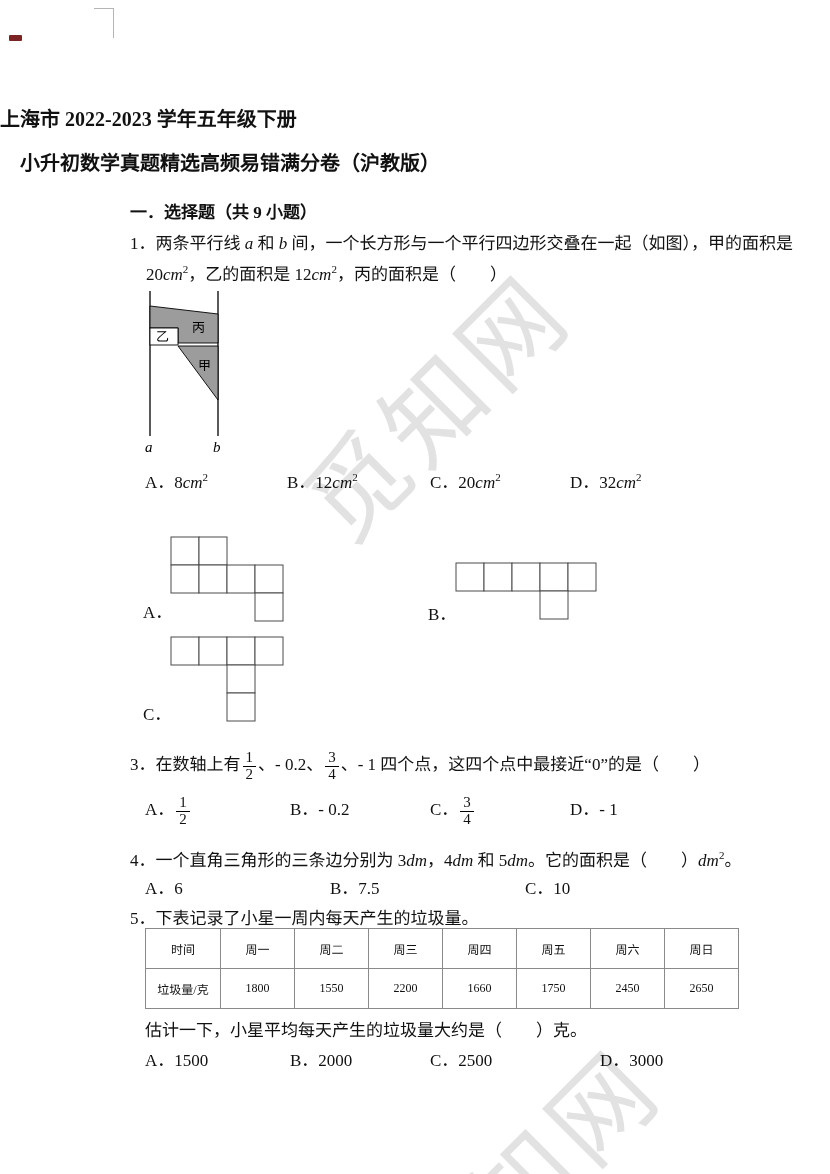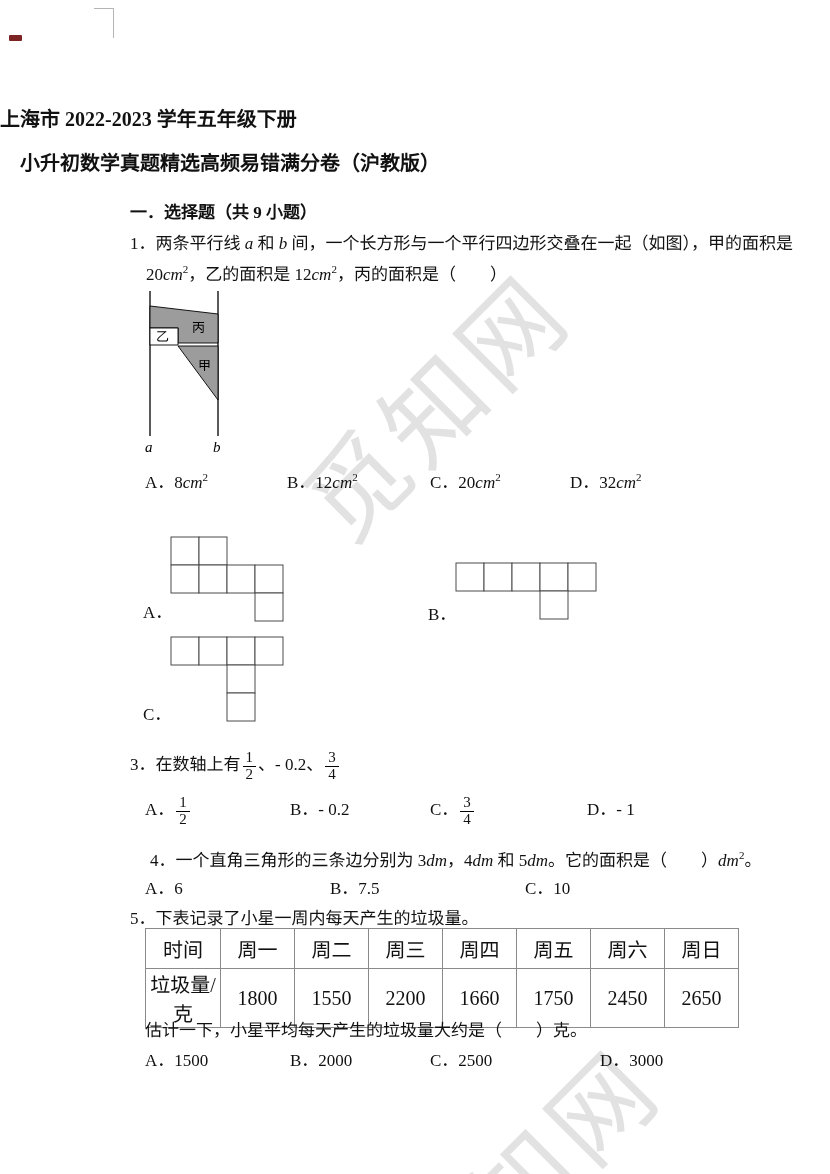--- a/index.html
+++ b/index.html
@@ -40,21 +40,21 @@
     font-size:15px;margin:0 2px;}
   .frac .fn{display:block;padding:0 3px;border-bottom:1px solid #000;}
   .frac .fd{display:block;padding:0 3px;}
   
   .optrow{position:absolute;left:0;width:100%;height:40px;}
   .optrow .opt{position:absolute;white-space:nowrap;}
   
   .dtable{position:absolute;border-collapse:collapse;}
   .dtable td{
     border:1px solid #8a8a8a;width:69px;height:39px;text-align:center;
-    font-size:20px;padding:0 2px;
+    font-size:12px;padding:0 2px;
   }
   .dtable td.c0{width:70px;}
 </style>
 </head>
 <body>
 
 <div class="page">
 
   <div class="wm" style="left:270px;top:330px;">觅知网</div>
   <div class="wm" style="left:360px;top:1105px;">觅知网</div>
@@ -117,30 +117,30 @@
     <svg class="abs net" style="left:170px;top:636px;" width="115" height="87">
         <rect x="1" y="1" width="28" height="28"></rect>
         <rect x="29" y="1" width="28" height="28"></rect>
         <rect x="57" y="1" width="28" height="28"></rect>
         <rect x="85" y="1" width="28" height="28"></rect>
         <rect x="57" y="29" width="28" height="28"></rect>
         <rect x="57" y="57" width="28" height="28"></rect>
       </svg>
     <div class="abs" style="left:143px;top:700px;">C．</div>
 
-    <div class="abs" style="left:130px;top:750px;"><span>3．在数轴上有</span><span class="frac"><span class="fn">1</span><span class="fd">2</span></span><span>、- 0.2、</span><span class="frac"><span class="fn">3</span><span class="fd">4</span></span></div>
+    <div class="abs" style="left:130px;top:750px;"><span>3．在数轴上有</span><span class="frac"><span class="fn">1</span><span class="fd">2</span></span><span>、- 0.2、</span><span class="frac"><span class="fn">3</span><span class="fd">4</span></span><span>、- 1 四个点，这四个点中最接近“0”的是（　　）</span></div>
 
     <div class="optrow" style="top:795px;">
       <span class="opt" style="left:145px;"><span>A．</span><span class="frac"><span class="fn">1</span><span class="fd">2</span></span></span>
       <span class="opt" style="left:290px;"><span>B．</span><span>- 0.2</span></span>
       <span class="opt" style="left:430px;"><span>C．</span><span class="frac"><span class="fn">3</span><span class="fd">4</span></span></span>
-      <span class="opt" style="left:570px;margin-left:17px;"><span>D．</span><span>- 1</span></span>
+      <span class="opt" style="left:570px;"><span>D．</span><span>- 1</span></span>
     </div>
 
-    <div class="abs" style="left:130px;top:846px;margin-left:20px;"><span>4．一个直角三角形的三条边分别为 3</span><i class="u">dm</i><span>，4</span><i class="u">dm</i><span> 和 5</span><i class="u">dm</i><span>。它的面积是（　　）</span><i class="u">dm</i><sup>2</sup><span>。</span></div>
+    <div class="abs" style="left:130px;top:846px;"><span>4．一个直角三角形的三条边分别为 3</span><i class="u">dm</i><span>，4</span><i class="u">dm</i><span> 和 5</span><i class="u">dm</i><span>。它的面积是（　　）</span><i class="u">dm</i><sup>2</sup><span>。</span></div>
 
     <div class="optrow" style="top:874px;">
       <span class="opt" style="left:145px;"><span>A．</span><span>6</span></span>
       <span class="opt" style="left:330px;"><span>B．</span><span>7.5</span></span>
       <span class="opt" style="left:525px;"><span>C．</span><span>10</span></span>
     </div>
 
     <div class="abs" style="left:130px;top:904px;">5．下表记录了小星一周内每天产生的垃圾量。</div>
 
     <table class="dtable" style="left:145px;top:928px;">

